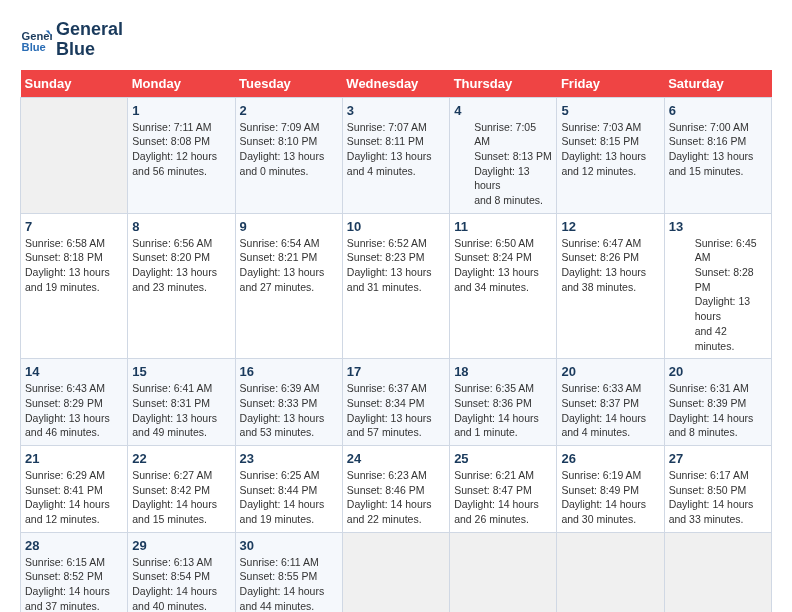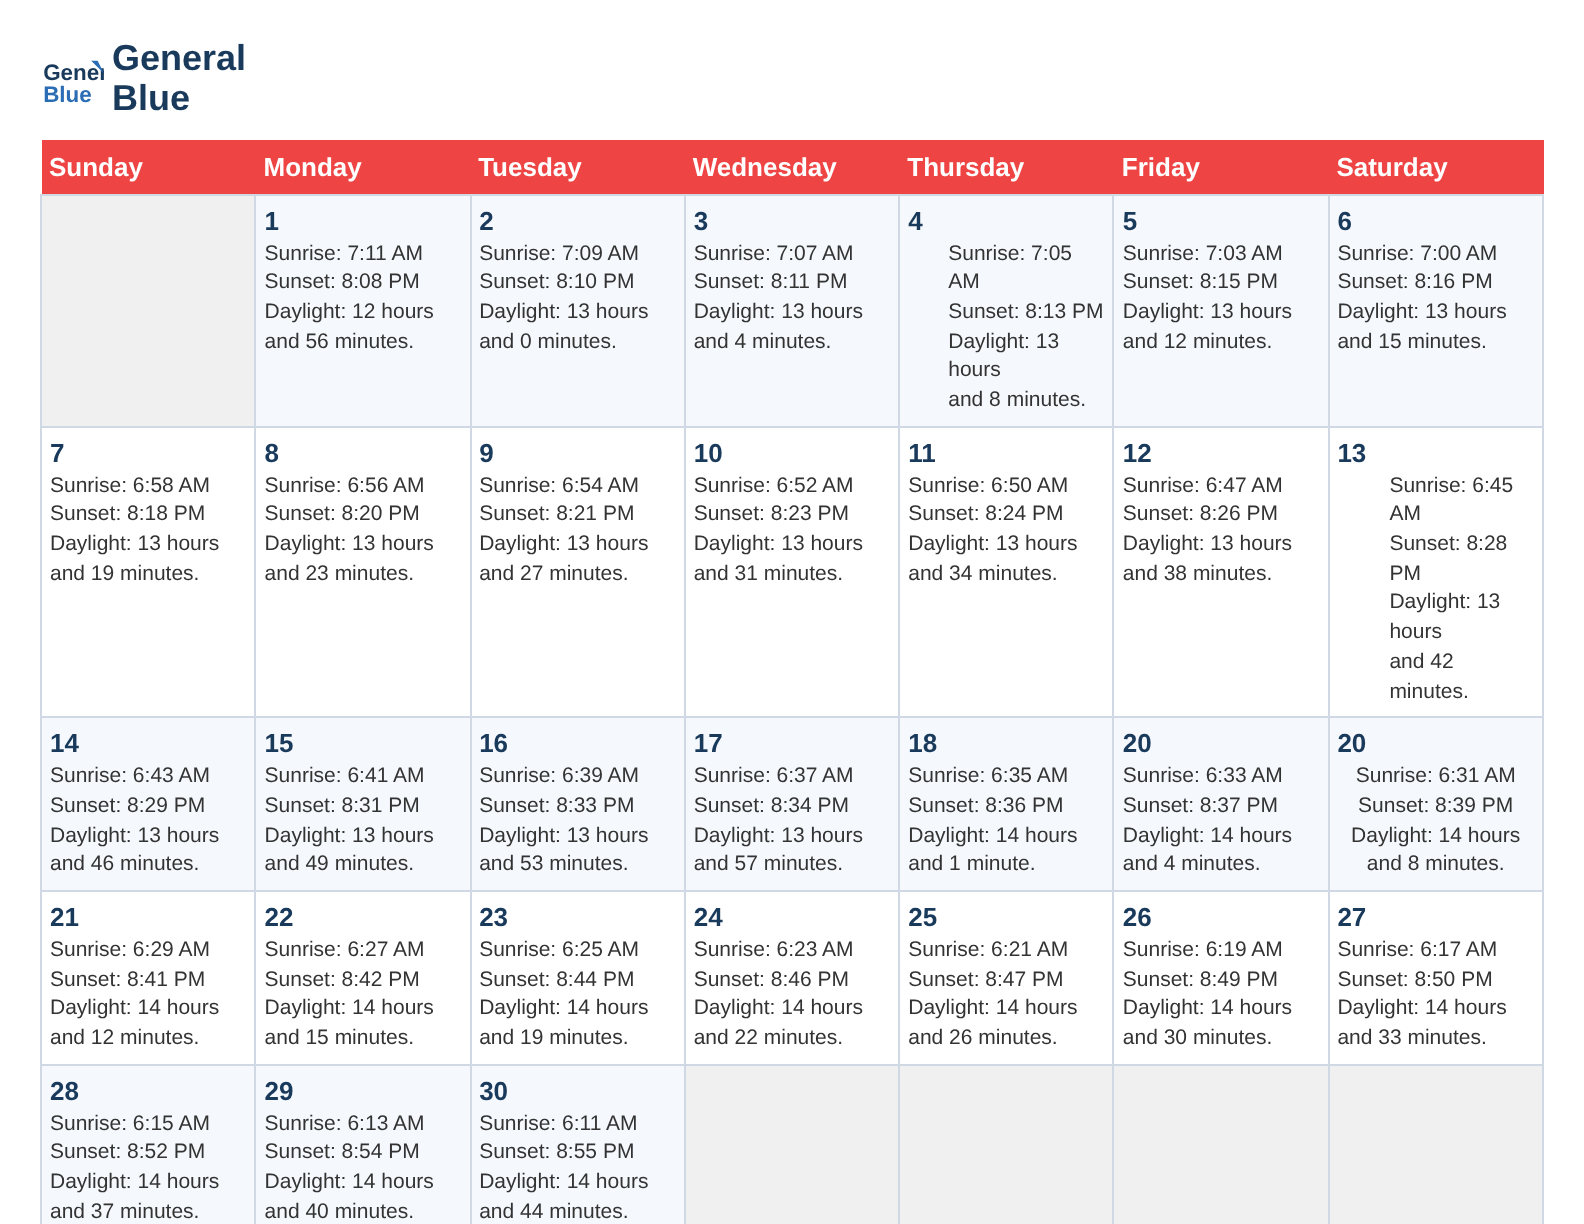--- a/index.html
+++ b/index.html
@@ -256,21 +256,21 @@
         </td>
         <td>
           <span class="day-number">20</span>
           <div class="day-info" style="white-space: pre-line;">Sunrise: 6:33 AM
 Sunset: 8:37 PM
 Daylight: 14 hours
 and 4 minutes.</div>
         </td>
         <td>
           <span class="day-number">20</span>
-          <div class="day-info" style="white-space: pre-line; text-align: center;">Sunrise: 6:31 AM
+          <div class="day-info" style="white-space: pre-line;">Sunrise: 6:31 AM
 Sunset: 8:39 PM
 Daylight: 14 hours
 and 8 minutes.</div>
         </td>
       </tr>
       <tr>
         <td>
           <span class="day-number">21</span>
           <div class="day-info" style="white-space: pre-line;">Sunrise: 6:29 AM
 Sunset: 8:41 PM

